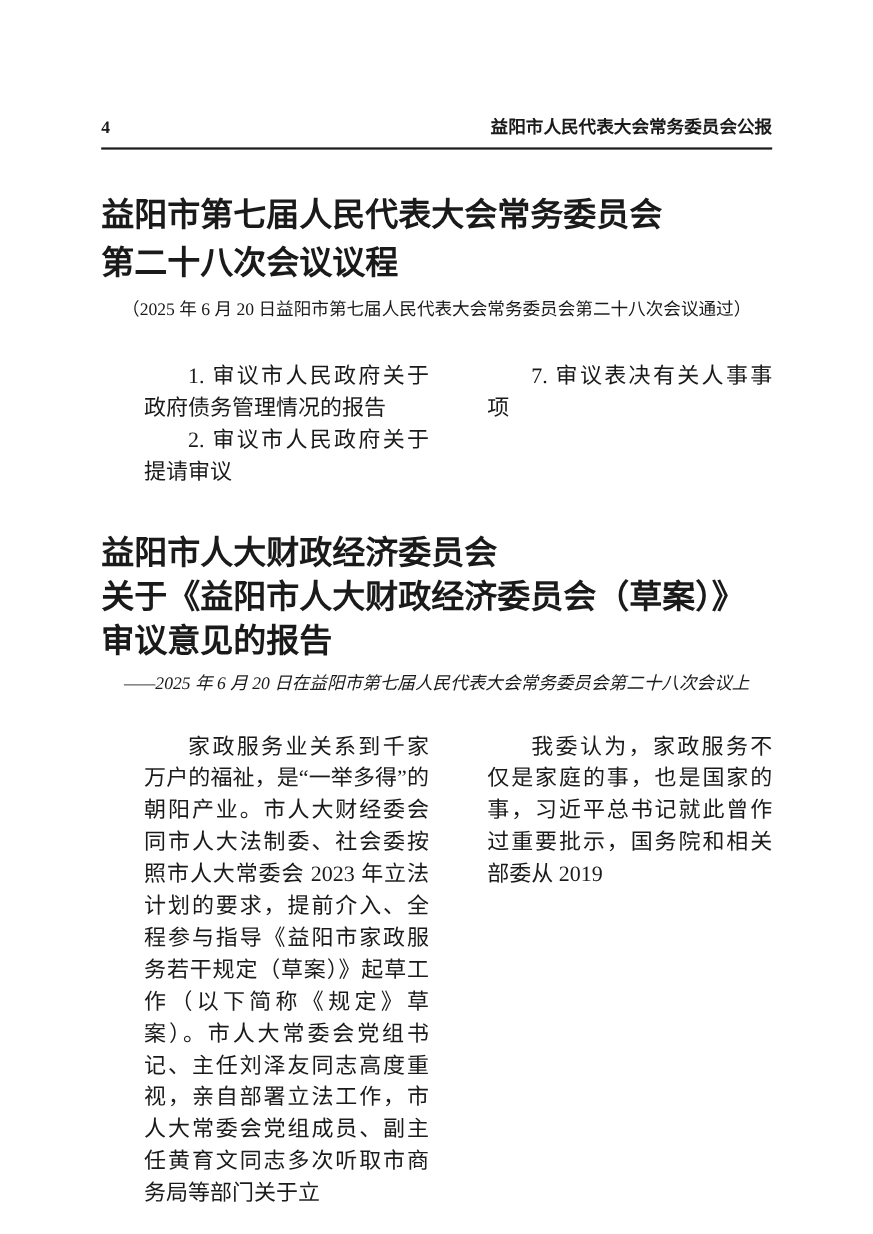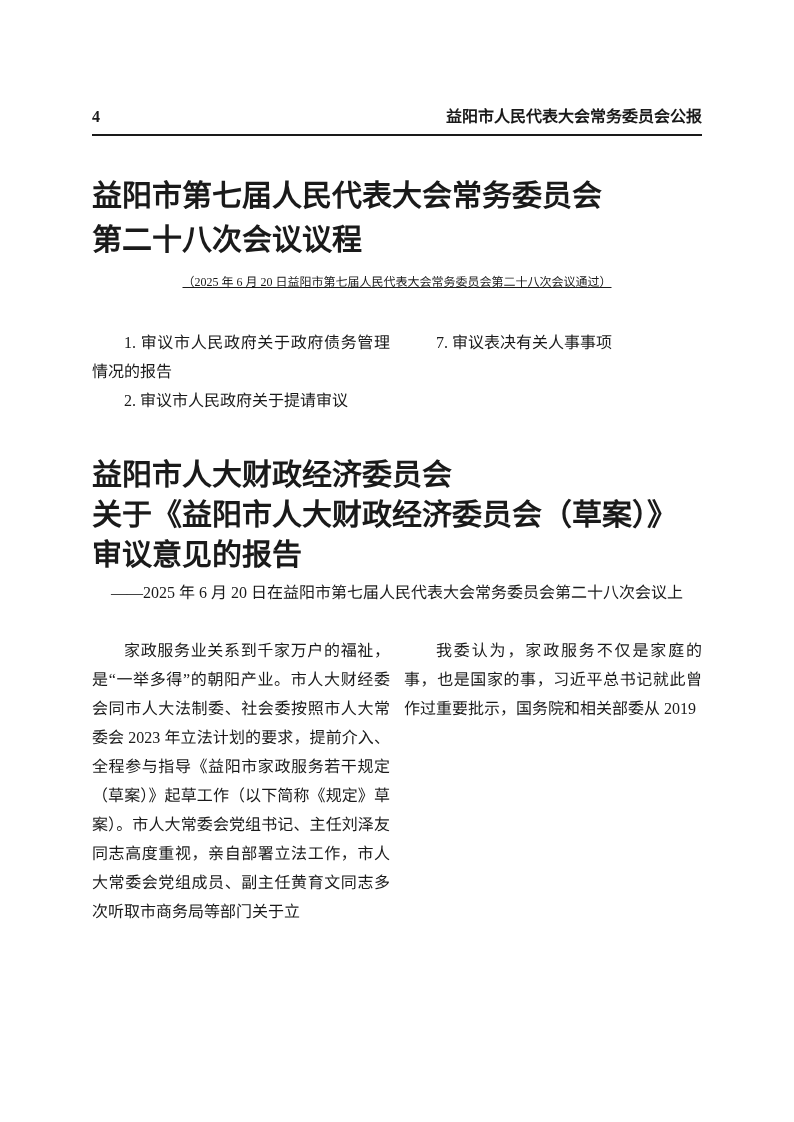--- a/index.html
+++ b/index.html
@@ -26,40 +26,41 @@
     padding-bottom: 6px;
   }
   .doc-title { font-weight: bold; font-size: 30px; }
   .doc-title .tline { display: block; }
   .agenda-title { margin-top: 38px; }
   .agenda-title .tline { line-height: 44px; }
   .report-title { margin-top: 40px; }
   .report-title .tline { line-height: 40px; }
   .adoption {
     text-align: center;
-    font-size: 12px;
+    font-size: 16px;
     line-height: 24px;
     margin-top: 8px;
-    text-decoration: underline;
   }
   .dateline {
     text-align: center;
     font-size: 16px;
     line-height: 24px;
     margin-top: 6px;
+    font-style: italic;
   }
   .cols { display: flex; gap: 14px; }
   .agenda-cols { margin-top: 34px; }
   .body-cols { margin-top: 31px; }
   .col {
     width: 298px;
-    font-size: 16px;
+    font-size: 20px;
     line-height: 29px;
     text-align: justify;
     text-align-last: left;
+    margin-left: 39px;
   }
   .para { margin: 0; }
   .para.indent { text-indent: 2em; }
 </style>
 </head>
 <body>
 
 <div class="page">
 
   <header class="page-header">

